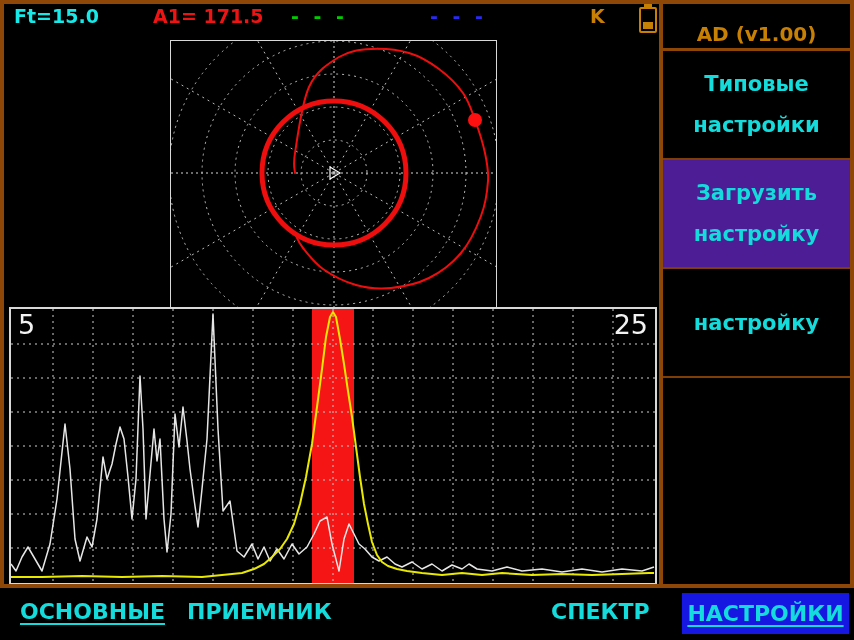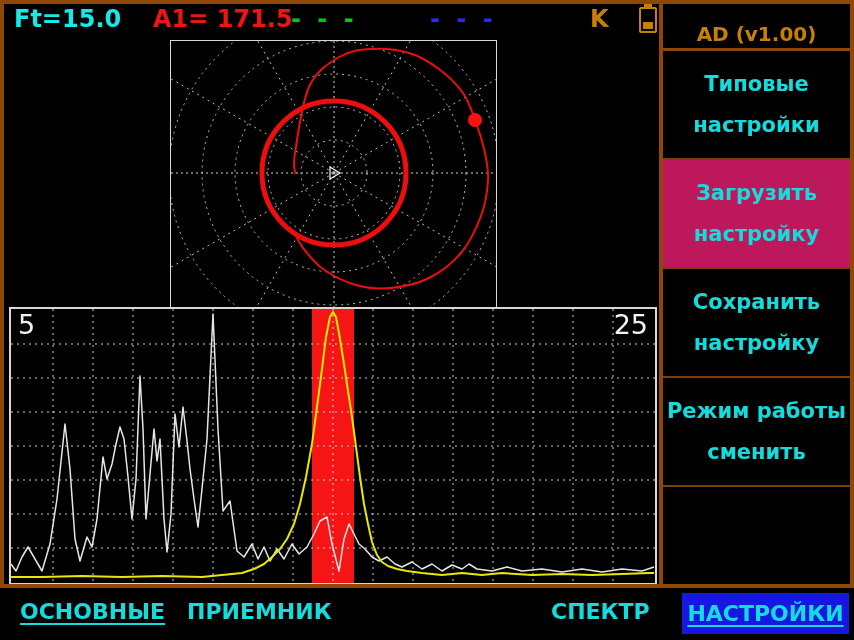--- a/index.html
+++ b/index.html
@@ -7,21 +7,21 @@
           font-family:"DejaVu Sans", sans-serif;-webkit-font-smoothing:none;}
   
   .frame{position:absolute;background:#8f4708;}
   .frame-top{left:0;top:0;width:854px;height:4px;}
   .frame-left{left:0;top:0;width:4px;height:588px;}
   .frame-right{left:850px;top:0;width:4px;height:588px;}
   .frame-bottom{left:0;top:584px;width:854px;height:4px;}
   .sidebar-divider{left:659px;top:0;width:4px;height:588px;}
 
   
-  .status{position:absolute;top:5px;font-weight:bold;font-size:24px;letter-spacing:0px;white-space:pre;}
+  .status{position:absolute;top:5px;font-weight:bold;font-size:19px;letter-spacing:0px;white-space:pre;}
   .ft-reading{left:14px;color:#17e8e8;}
   .a1-reading{left:153px;color:#ee1414;}
   .dash-green{left:291px;color:#00cc00;letter-spacing:4px;}
   .dash-blue{left:430px;color:#2a2af5;letter-spacing:4px;}
   .k-indicator{left:590px;color:#c88004;}
   .battery{position:absolute;left:639px;top:7px;width:14px;height:22px;
            border:2px solid #c88004;border-radius:2px;}
   .battery .cap{position:absolute;left:3px;top:-5px;width:8px;height:3px;background:#c88004;}
   .battery .charge{position:absolute;left:2px;bottom:2px;width:10px;height:7px;background:#c88004;}
 
@@ -35,21 +35,21 @@
   .plot-label.right{right:7px;}
 
   
   .sidebar{position:absolute;left:663px;top:20px;width:187px;height:580px;}
   .sb-header{height:28px;line-height:28px;text-align:center;color:#c88004;
              font-size:20px;font-weight:bold;border-bottom:3px solid #8f4708;}
   .sb-item{height:107px;border-bottom:2px solid #7e3e05;display:flex;flex-direction:column;
            align-items:center;justify-content:center;gap:19px;color:#14dcdc;
            font-size:21px;font-weight:bold;cursor:default;}
   .sb-item span{line-height:22px;}
-  .sb-item.selected{background:#be185d;}
+  .sb-item.selected{background:#4c1d95;}
   .sb-item:last-child{border-bottom:none;height:108px;}
 
   
   .tabbar{position:absolute;left:0;top:588px;width:854px;height:52px;background:#000;}
   .tab{position:absolute;top:11px;color:#14dcdc;font-size:22px;font-weight:bold;cursor:default;}
   .tab.underlined{text-decoration:underline;text-decoration-thickness:2px;text-underline-offset:4px;}
   .tab-main{left:20px;}
   .tab-generator{left:187px;}
   .tab-receiver{left:360px;}
   .tab-spectrum{left:551px;}
@@ -132,26 +132,21 @@
     <div class="sb-header">AD (v1.00)</div>
     <div class="sb-item">
       <span>Типовые</span>
       <span>настройки</span>
     </div>
     <div class="sb-item selected">
       <span>Загрузить</span>
       <span>настройку</span>
     </div>
     <div class="sb-item">
-      <span>Сохранить</span>
       <span>настройку</span>
-    </div>
-    <div class="sb-item">
-      <span>Режим работы</span>
-      <span>сменить</span>
     </div>
     <div class="sb-item">
       <span></span>
       <span></span>
     </div>
   </div>
 
   <div class="frame frame-top"></div>
   <div class="frame frame-left"></div>
   <div class="frame frame-right"></div>

